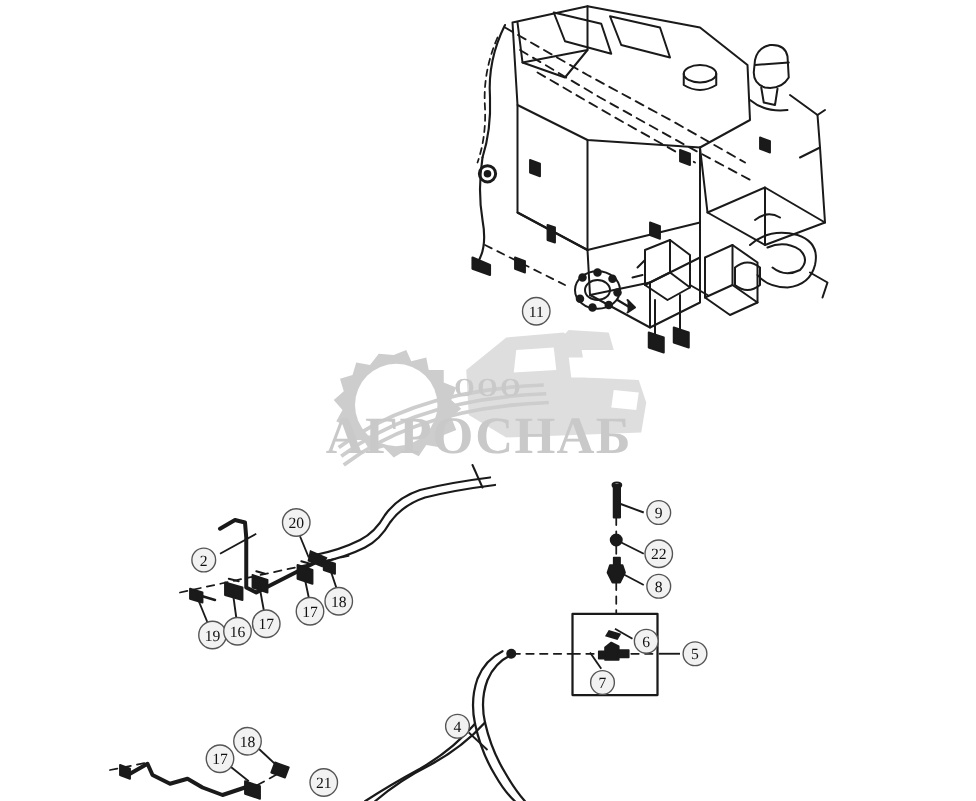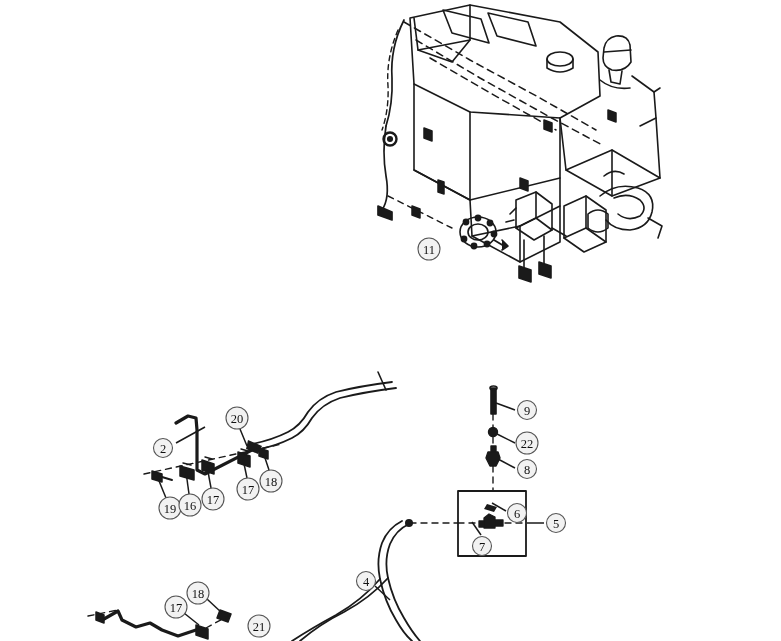--- a/index.html
+++ b/index.html
@@ -214,20 +214,54 @@
         <path d="M96 612 L104 615 L104 623 L96 620 Z" fill="#1a1a1a"></path>
       </g>
       <g stroke-width="1.4" stroke-dasharray="6 5">
         <path d="M88 616 L118 610"></path>
         <path d="M206 628 L228 616"></path>
       </g>
 
     </g>
   </svg>
 
+  <div class="wm">
+    <svg width="270" height="125" viewBox="0 0 270 125">
+      <g opacity="0.92">
+
+        <g fill="#dcdcdc">
+          <path d="M150 8 L196 4 L210 16 L214 40 L256 42 L262 60 L258 84 L150 88 L120 70 L118 34 Z"></path>
+          <path d="M196 6 L200 2 L232 4 L236 18 L208 18 Z"></path>
+        </g>
+        <g fill="#ffffff">
+          <path d="M158 18 L188 16 L190 34 L156 36 Z"></path>
+          <path d="M200 24 L226 24 L228 40 L202 40 Z"></path>
+          <path d="M236 50 L256 52 L254 66 L234 64 Z"></path>
+        </g>
+
+        <g fill="#c9c9c9">
+          <path d="M60 22
+                   L70 18 L74 27 L86 24 L88 34 L100 34 L100 44 L110 48 L106 58
+                   L114 65 L106 72 L110 82 L100 86 L98 96 L86 94 L80 103 L70 98
+                   L60 104 L52 96 L41 99 L36 90 L25 90 L24 80 L14 75 L19 66
+                   L12 58 L20 51 L17 41 L27 38 L30 28 L41 30 L48 21 Z"></path>
+          <circle cx="62" cy="62" r="33" fill="#ffffff"></circle>
+        </g>
+
+        <g fill="none" stroke="#c9c9c9" stroke-width="3">
+          <path d="M16 96 Q76 50 180 46"></path>
+          <path d="M18 103 Q78 57 182 53"></path>
+          <path d="M20 110 Q80 64 184 60"></path>
+        </g>
+      </g>
+
+      <text class="cap" x="136" y="55" font-size="21" fill="#c9c9c9" text-anchor="middle" font-weight="bold" letter-spacing="2">ООО</text>
+      <text class="cap" x="128" y="100" font-size="42" fill="#c9c9c9" text-anchor="middle" font-weight="bold" letter-spacing="1">АГРОСНАБ</text>
+    </svg>
+  </div>
 
   <svg width="781" height="641" viewBox="0 0 781 641">
     <g id="callout-group">
         <g>
           <circle cx="429" cy="249" r="11" fill="#f2f2f2" stroke="#555555" stroke-width="1.1"></circle>
           <text x="429" y="253.5" text-anchor="middle" font-size="12.5" font-family="&quot;Liberation Serif&quot;, serif" fill="#111111">11</text>
         </g>
         <path d="M176 443 L205 427" stroke="#1a1a1a" stroke-width="1.5" fill="none"></path>
         <g>
           <circle cx="163" cy="448" r="9.5" fill="#f2f2f2" stroke="#555555" stroke-width="1.1"></circle>

